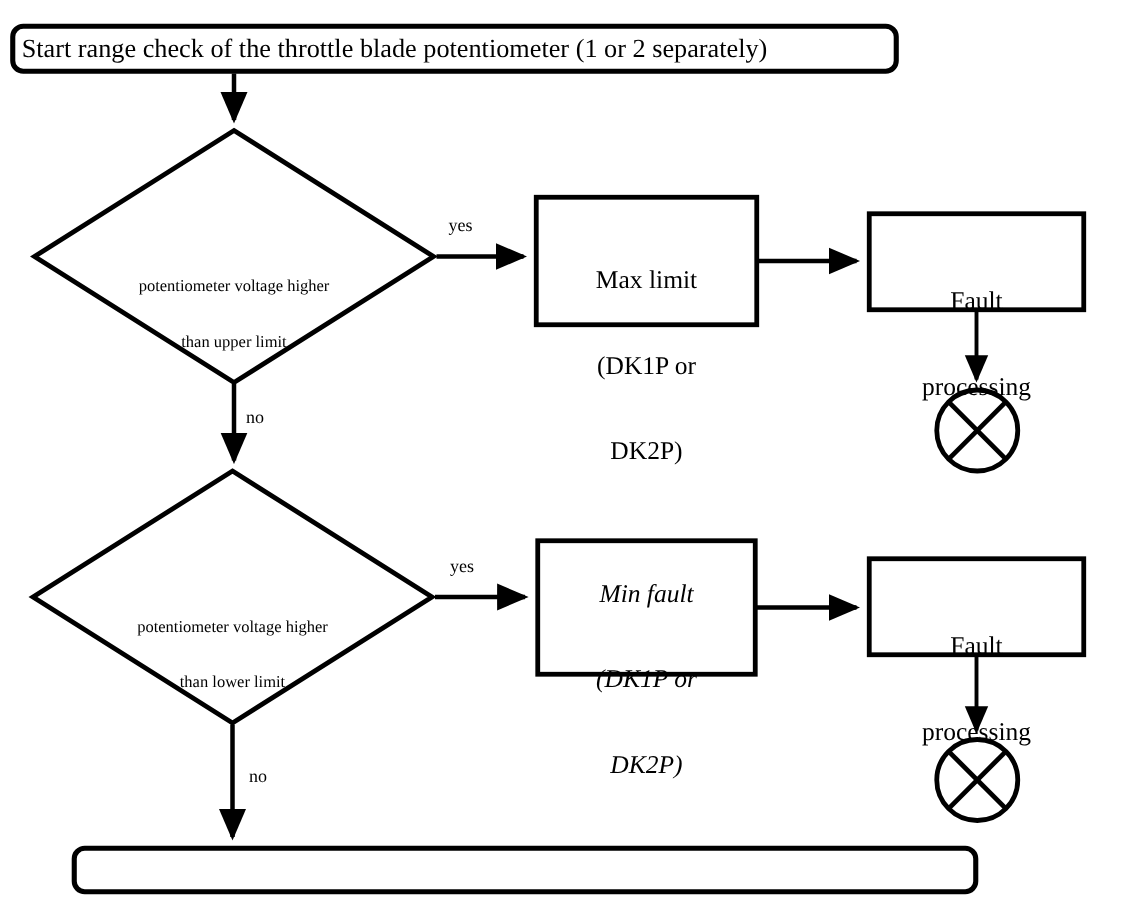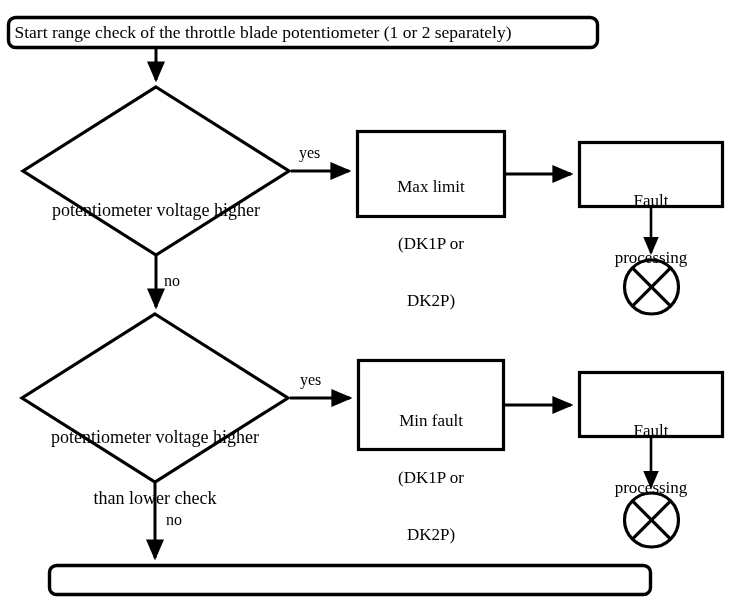--- a/index.html
+++ b/index.html
@@ -66,27 +66,27 @@
     color: #000000;
     white-space: pre;
     line-height: 1.12;
     text-align: center;
     user-select: none;
   }
   .term-text {
     font-size: 17.5px;
   }
   .diamond-text {
-    font-size: 18px;
+    font-size: 11px;
   }
   .box-text {
     font-size: 17px;
   }
   .edge-text {
-    font-size: 16px;
+    font-size: 12px;
   }
 </style>
 </head>
 <body>
 
 <div id="canvas">
 
   <svg id="flow-svg" viewBox="0 0 752 604">
     <defs>
       <marker id="arrowhead" markerWidth="7" markerHeight="7" refX="6.2" refY="3.2" orient="auto" markerUnits="strokeWidth">
@@ -134,47 +134,48 @@
 
     <line class="conn" x1="155" y1="483" x2="155" y2="558" marker-end="url(#arrowhead)"></line>
 
     <rect class="term-box" x="49.5" y="565.5" width="601" height="29" rx="7" ry="7"></rect>
   </svg>
 
   <div class="lbl term-text" style="left:8px; top:23px; width:510px;">Start range check of the throttle blade potentiometer (1 or 2 separately)</div>
 
   <div class="lbl diamond-text" style="left:23px; top:160px; width:266px;">
     <div>potentiometer voltage higher</div>
+    <div>than upper limit</div>
   </div>
 
   <div class="lbl edge-text" style="left:299px; top:144px; width:40px; text-align:left;">yes</div>
 
   <div class="lbl edge-text" style="left:164px; top:272px; width:40px; text-align:left;">no</div>
 
   <div class="lbl box-text" style="left:358px; top:139px; width:146px;">
     <div>Max limit</div>
     <div>(DK1P or</div>
     <div>DK2P)</div>
   </div>
 
   <div class="lbl box-text" style="left:580px; top:153px; width:142px;">
     <div>Fault</div>
     <div>processing</div>
   </div>
 
   <div class="lbl diamond-text" style="left:22px; top:387px; width:266px;">
     <div>potentiometer voltage higher</div>
-    <div>than lower check</div>
+    <div>than lower limit</div>
   </div>
 
   <div class="lbl edge-text" style="left:300px; top:371px; width:40px; text-align:left;">yes</div>
 
   <div class="lbl edge-text" style="left:166px; top:511px; width:40px; text-align:left;">no</div>
 
-  <div class="lbl box-text" style="left:359px; top:373px; width:144px;">
+  <div class="lbl box-text" style="left:359px; top:348px; width:144px;font-style:italic;">
     <div>Min fault</div>
     <div>(DK1P or</div>
     <div>DK2P)</div>
   </div>
 
   <div class="lbl box-text" style="left:580px; top:383px; width:142px;">
     <div>Fault</div>
     <div>processing</div>
   </div>
 

